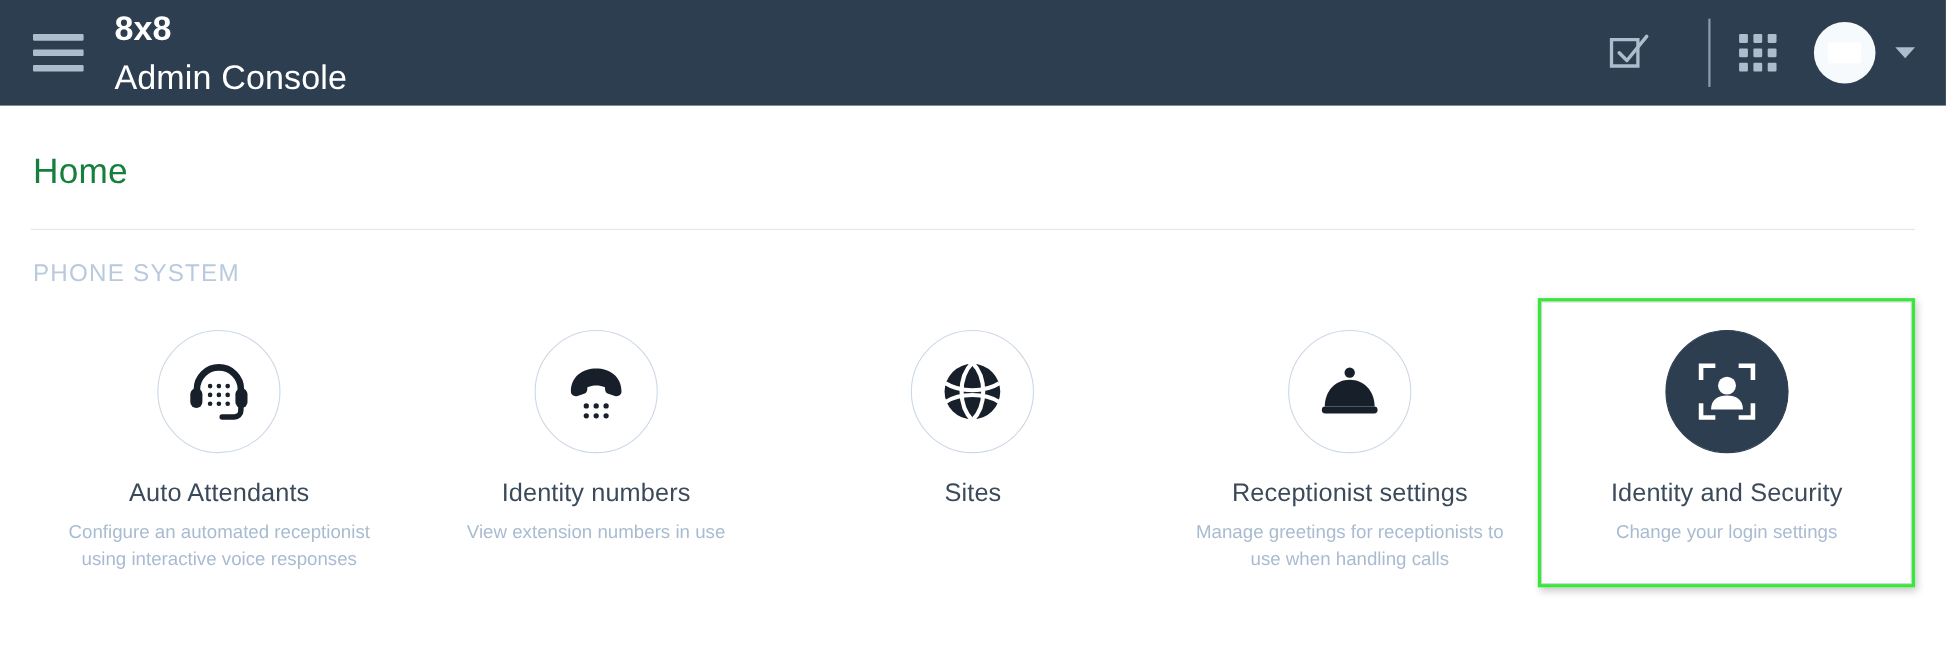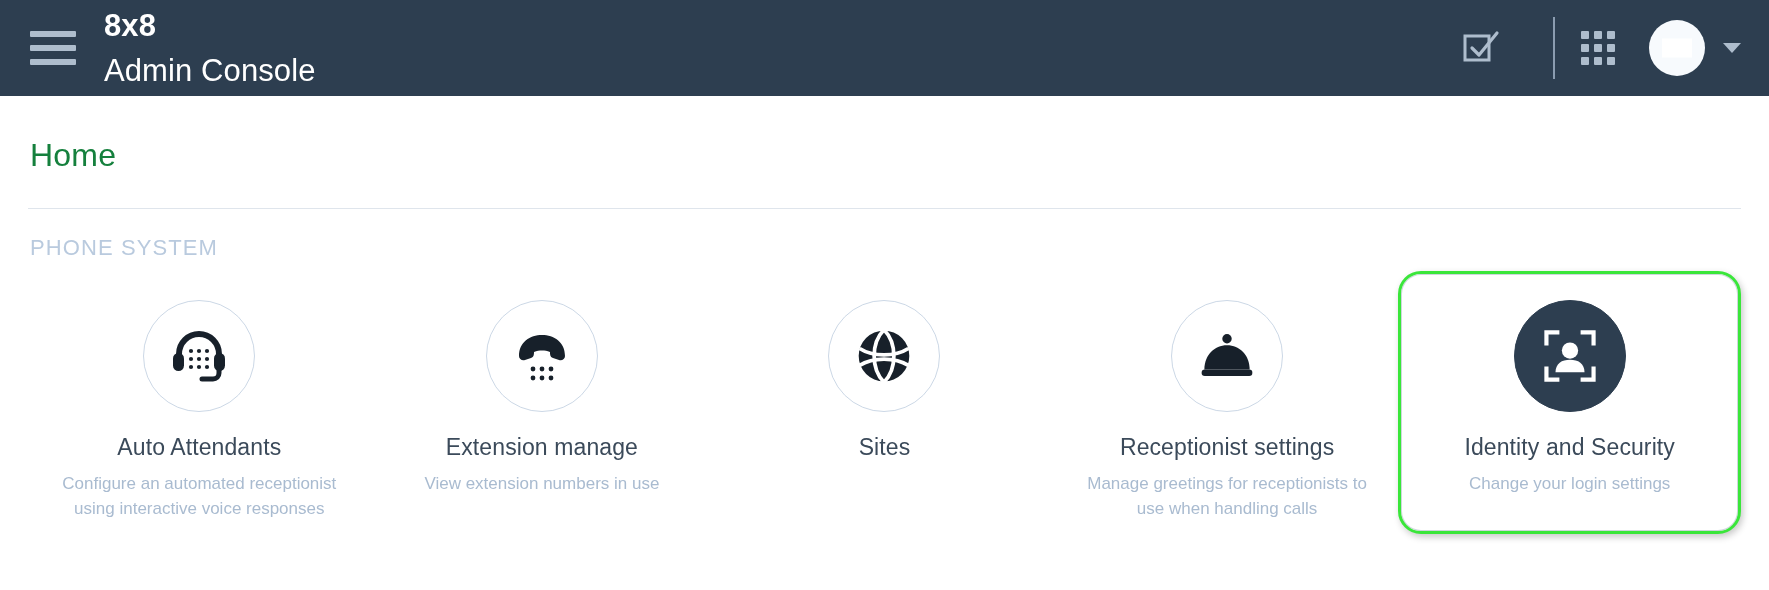--- a/index.html
+++ b/index.html
@@ -159,21 +159,20 @@
     padding: 26px 10px 10px;
     cursor: pointer;
     border: 3px solid transparent;
     position: relative;
   }
 
   .tile.highlighted {
     border-color: #3ae63a;
     background: #ffffff;
     box-shadow: 0 0 0 1px #cfd6dd inset, 2px 3px 7px rgba(0,0,0,.22);
-    border-radius: 23px;
   }
 
   .tile-icon-wrap {
     width: 112px;
     height: 112px;
     border-radius: 50%;
     border: 1px solid #ccd8e6;
     display: flex;
     align-items: center;
     justify-content: center;
@@ -288,21 +287,21 @@
           <g fill="#17202a">
             <circle cx="23" cy="45" r="2.4"></circle>
               <circle cx="32" cy="45" r="2.4"></circle>
               <circle cx="41" cy="45" r="2.4"></circle>
             <circle cx="23" cy="54" r="2.4"></circle>
               <circle cx="32" cy="54" r="2.4"></circle>
               <circle cx="41" cy="54" r="2.4"></circle>
           </g>
         </svg>
       </div>
-      <div class="tile-title">Extension manage</div>
+      <div class="tile-title">Identity numbers</div>
       <div class="tile-desc">View extension numbers in use</div>
     </div>
 
     <div class="tile">
       <div class="tile-icon-wrap">
         <svg width="60" height="60" viewBox="0 0 64 64" class="glyph">
           <defs>
             <mask id="globe-cuts">
               <rect x="0" y="0" width="64" height="64" fill="white"></rect>
               <path d="M32 4 C18 18 18 46 32 60" fill="none" stroke="black" stroke-width="4"></path>

